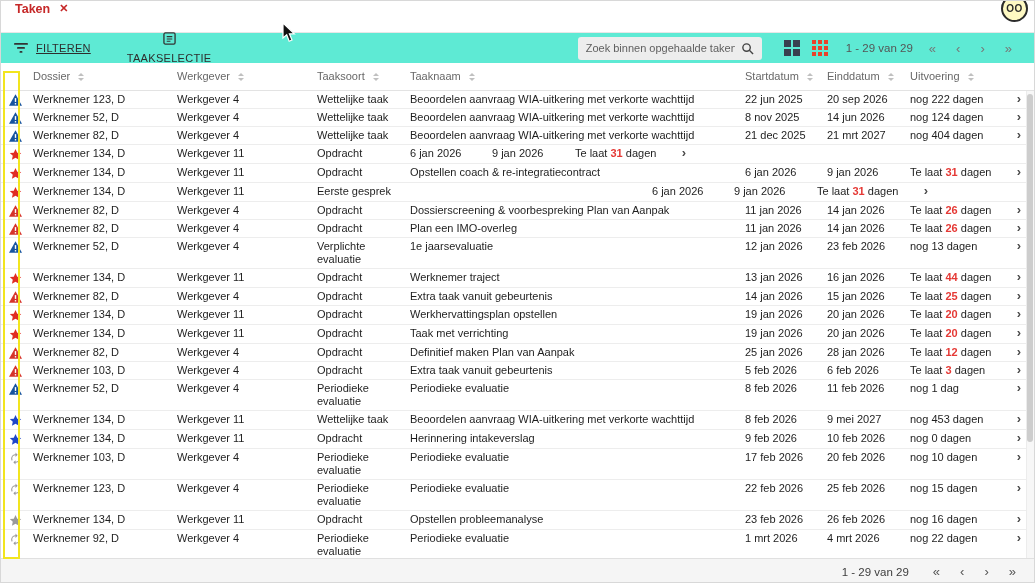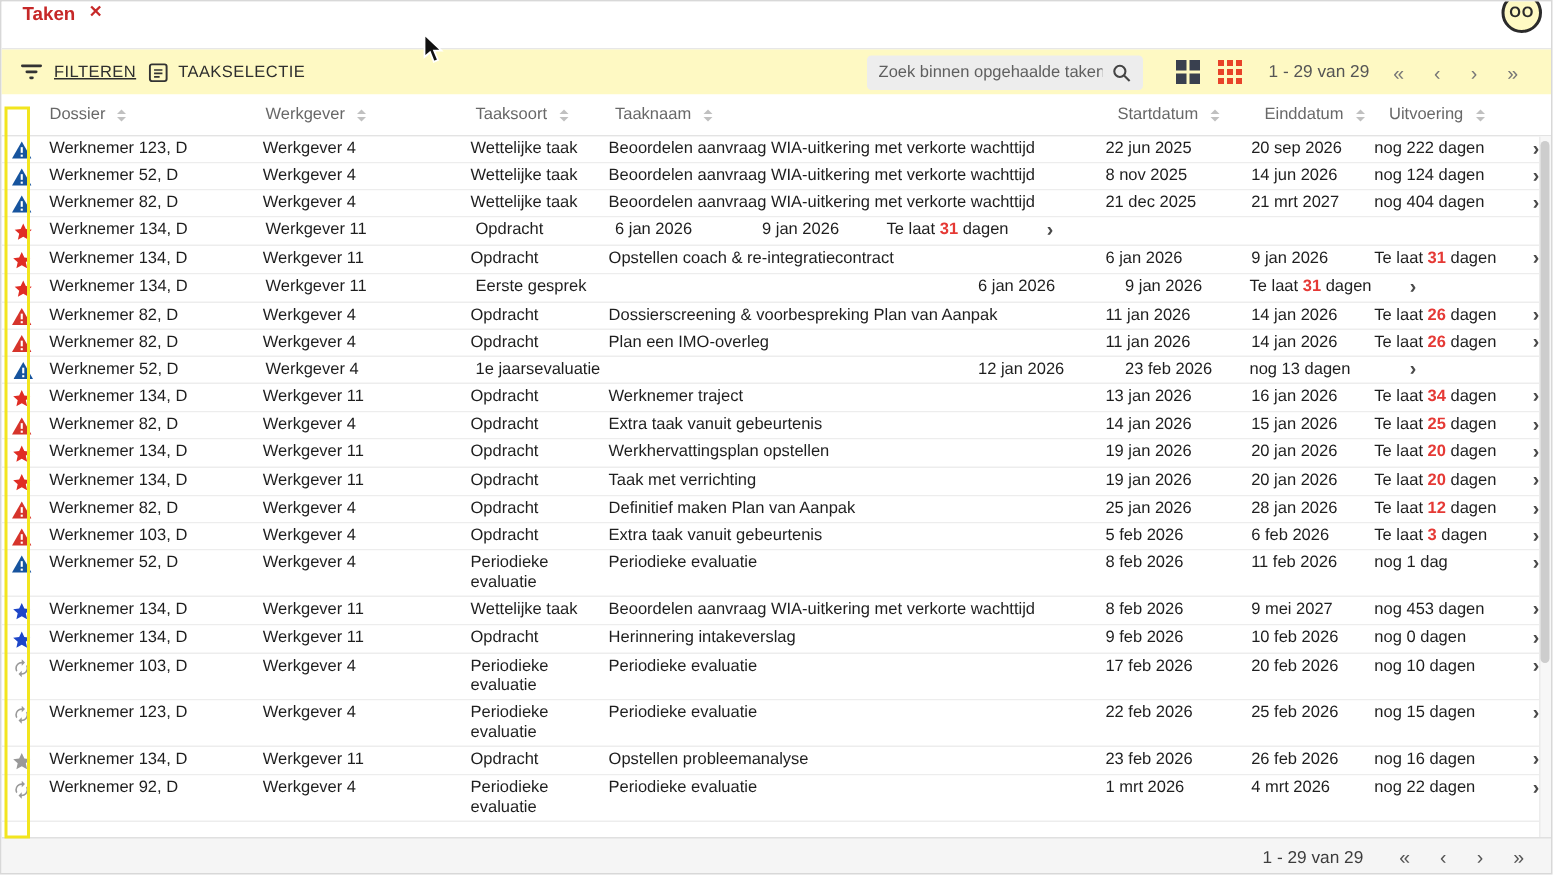--- a/index.html
+++ b/index.html
@@ -14,24 +14,24 @@
   .tabbar { height:32px; display:flex; align-items:center; padding:0 6px 16px 14px;
             border-bottom:1px solid #e7e7e7; background:#fff; }
   .tab { display:flex; align-items:center; gap:9px; cursor:pointer; }
   .tab-label { color:#c62828; font-size:12.5px; font-weight:bold; }
   .tab-close { color:#c62828; font-size:11px; font-weight:bold; line-height:1; }
   .avatar { margin-left:auto; width:27px; height:27px; border-radius:50%;
             border:2px solid #2b2b2b; display:flex; align-items:center; justify-content:center;
             font-size:10px; font-weight:bold; color:#2b2b2b; letter-spacing:.5px; background:#fef9c3; }
 
   
-  .toolbar { height:30px; display:flex; align-items:center; padding:0 12px; background:#fef9c3; }
+  .toolbar { height:30px; display:flex; align-items:center; padding:0 12px; background:#5eead4; }
   .tool-btn { display:flex; align-items:center; gap:7px; font-size:11px; color:#2e2e2e;
               letter-spacing:.3px; cursor:pointer; white-space:nowrap; }
-  .tool-btn + .tool-btn { margin-left:8px; }
+  .tool-btn + .tool-btn { margin-left:36px;flex-direction:column; }
   .tool-btn .lbl-underline { text-decoration:underline; }
   .searchbox { margin-left:auto; width:184px; height:23px; background:#ededed; border-radius:3px;
                display:flex; align-items:center; padding:0 8px; gap:6px; }
   .searchbox input { flex:1; border:none; outline:none; background:transparent;
                      font-family:"Liberation Sans",sans-serif; font-size:11px; color:#333; }
   .searchbox input::placeholder { color:#5f5f5f; }
   .view-toggles { display:flex; align-items:center; gap:12px; margin-left:22px; }
   .grid4 { display:grid; grid-template-columns:repeat(2,7px); grid-auto-rows:7px; gap:2px; cursor:pointer; }
   .grid4 i { display:block; background:#39404f; }
   .grid9 { display:grid; grid-template-columns:repeat(3,4px); grid-auto-rows:4px; gap:2px; cursor:pointer; }
@@ -50,21 +50,21 @@
 
   .tbody { height:467px; overflow:hidden; position:relative; }
   .trow { display:flex; align-items:flex-start; border-bottom:1px solid #ededed; cursor:pointer; background:#fff; }
   .cell { padding:2px 4px; line-height:13px; font-size:11px; color:#1e1e1e; }
   .c-icon   { width:28px; display:flex; justify-content:center; padding-top:3px; }
   .c-dossier   { width:144px; }
   .c-werkgever { width:140px; }
   .c-taaksoort { width:93px; }
   .c-taaknaam  { width:335px; }
   .c-start  { width:82px; }
-  .c-eind   { width:83px;margin-left:16px; }
+  .c-eind   { width:83px; }
   .c-uitv   { width:103px; }
   .c-chev   { width:20px; text-align:center; color:#4a4a4a; font-weight:bold; font-size:13px; line-height:12px; }
   .uit-num { color:#e53935; font-weight:bold; }
 
   
   .footerbar { height:26px; background:#f5f5f5; border-top:1px solid #e0e0e0;
                display:flex; align-items:center; justify-content:flex-end; padding-right:8px; }
   .footerbar .range-label { font-size:11.5px; color:#3d3d3d; margin:0 8px 0 0; }
   .footerbar .pager span { color:#555; }
 
@@ -364,20 +364,21 @@
         <span class="icon">
           <svg width="13" height="12" viewBox="0 0 24 21">
             <path d="M12 0 24 21H0Z" fill="#17549e"></path>
             <rect x="10.7" y="7" width="2.6" height="7" fill="#fff"></rect>
             <rect x="10.7" y="16.2" width="2.6" height="2.6" fill="#fff"></rect>
           </svg>
         </span>
       </div>
     <div class="cell c-dossier">Werknemer 52, D</div>
     <div class="cell c-werkgever">Werkgever 4</div>
+    <div class="cell c-taaksoort">Verplichte evaluatie</div>
     <div class="cell c-taaknaam">1e jaarsevaluatie</div>
     <div class="cell c-start">12 jan 2026</div>
     <div class="cell c-eind">23 feb 2026</div>
     <div class="cell c-uitv"><span class="uit-pre">nog 13 dagen</span><span class="uit-num"></span><span class="uit-post"></span></div>
     <div class="cell c-chev">›</div>
   </div>
 
   <div class="trow">
     <div class="cell c-icon">
         <span class="icon">
@@ -385,21 +386,21 @@
             <path fill="#e02d24" d="M12 1.8l3.2 6.8 7.3.8-5.5 5 1.6 7.3L12 18l-6.6 3.7 1.6-7.3-5.5-5 7.3-.8z"></path>
           </svg>
         </span>
       </div>
     <div class="cell c-dossier">Werknemer 134, D</div>
     <div class="cell c-werkgever">Werkgever 11</div>
     <div class="cell c-taaksoort">Opdracht</div>
     <div class="cell c-taaknaam">Werknemer traject</div>
     <div class="cell c-start">13 jan 2026</div>
     <div class="cell c-eind">16 jan 2026</div>
-    <div class="cell c-uitv"><span class="uit-pre">Te laat </span><span class="uit-num">34</span><span class="uit-post"> dagen</span></div>
+    <div class="cell c-uitv"><span class="uit-pre">Te laat </span><span class="uit-num">44</span><span class="uit-post"> dagen</span></div>
     <div class="cell c-chev">›</div>
   </div>
 
   <div class="trow">
     <div class="cell c-icon">
         <span class="icon">
           <svg width="13" height="12" viewBox="0 0 24 21">
             <path d="M12 0 24 21H0Z" fill="#d6342b"></path>
             <rect x="10.7" y="7" width="2.6" height="7" fill="#fff"></rect>
             <rect x="10.7" y="16.2" width="2.6" height="2.6" fill="#fff"></rect>

